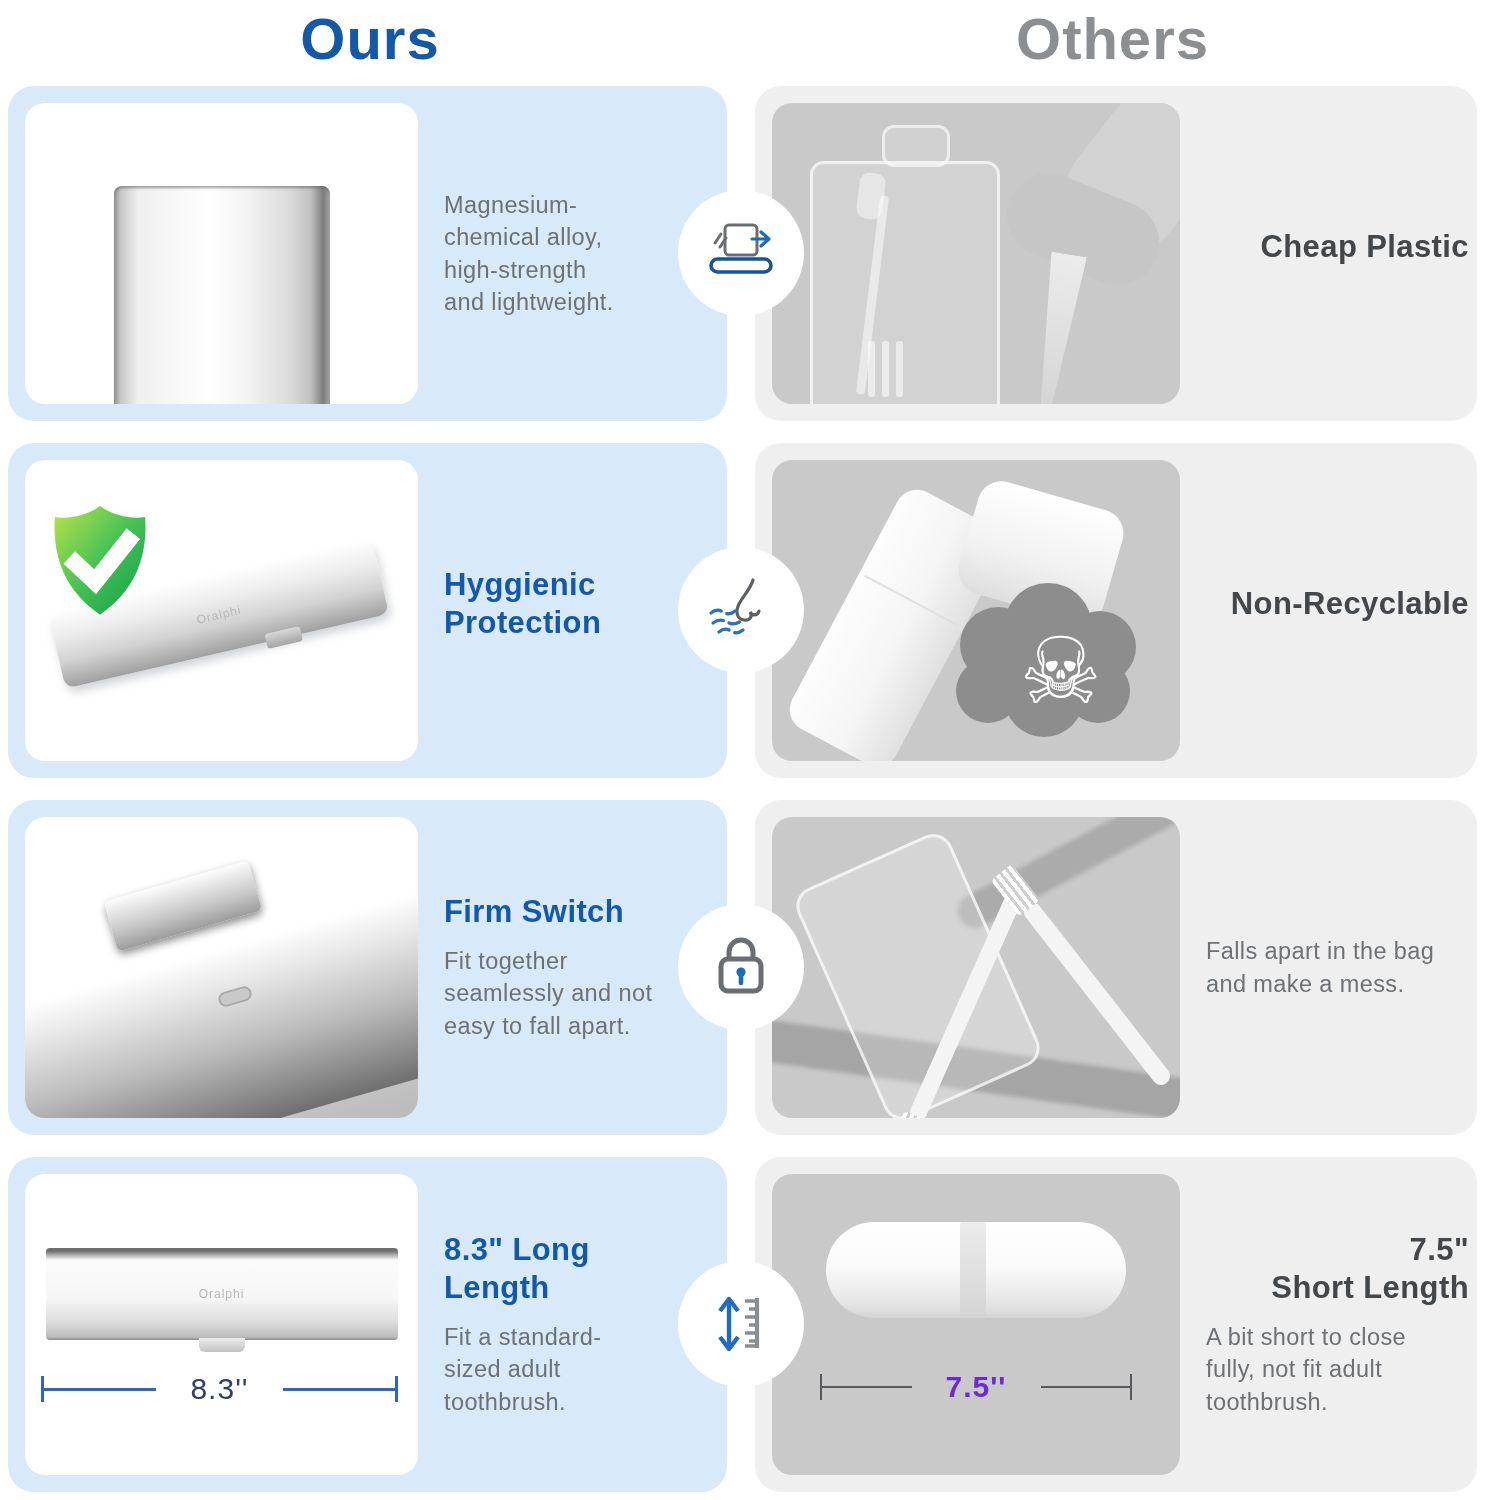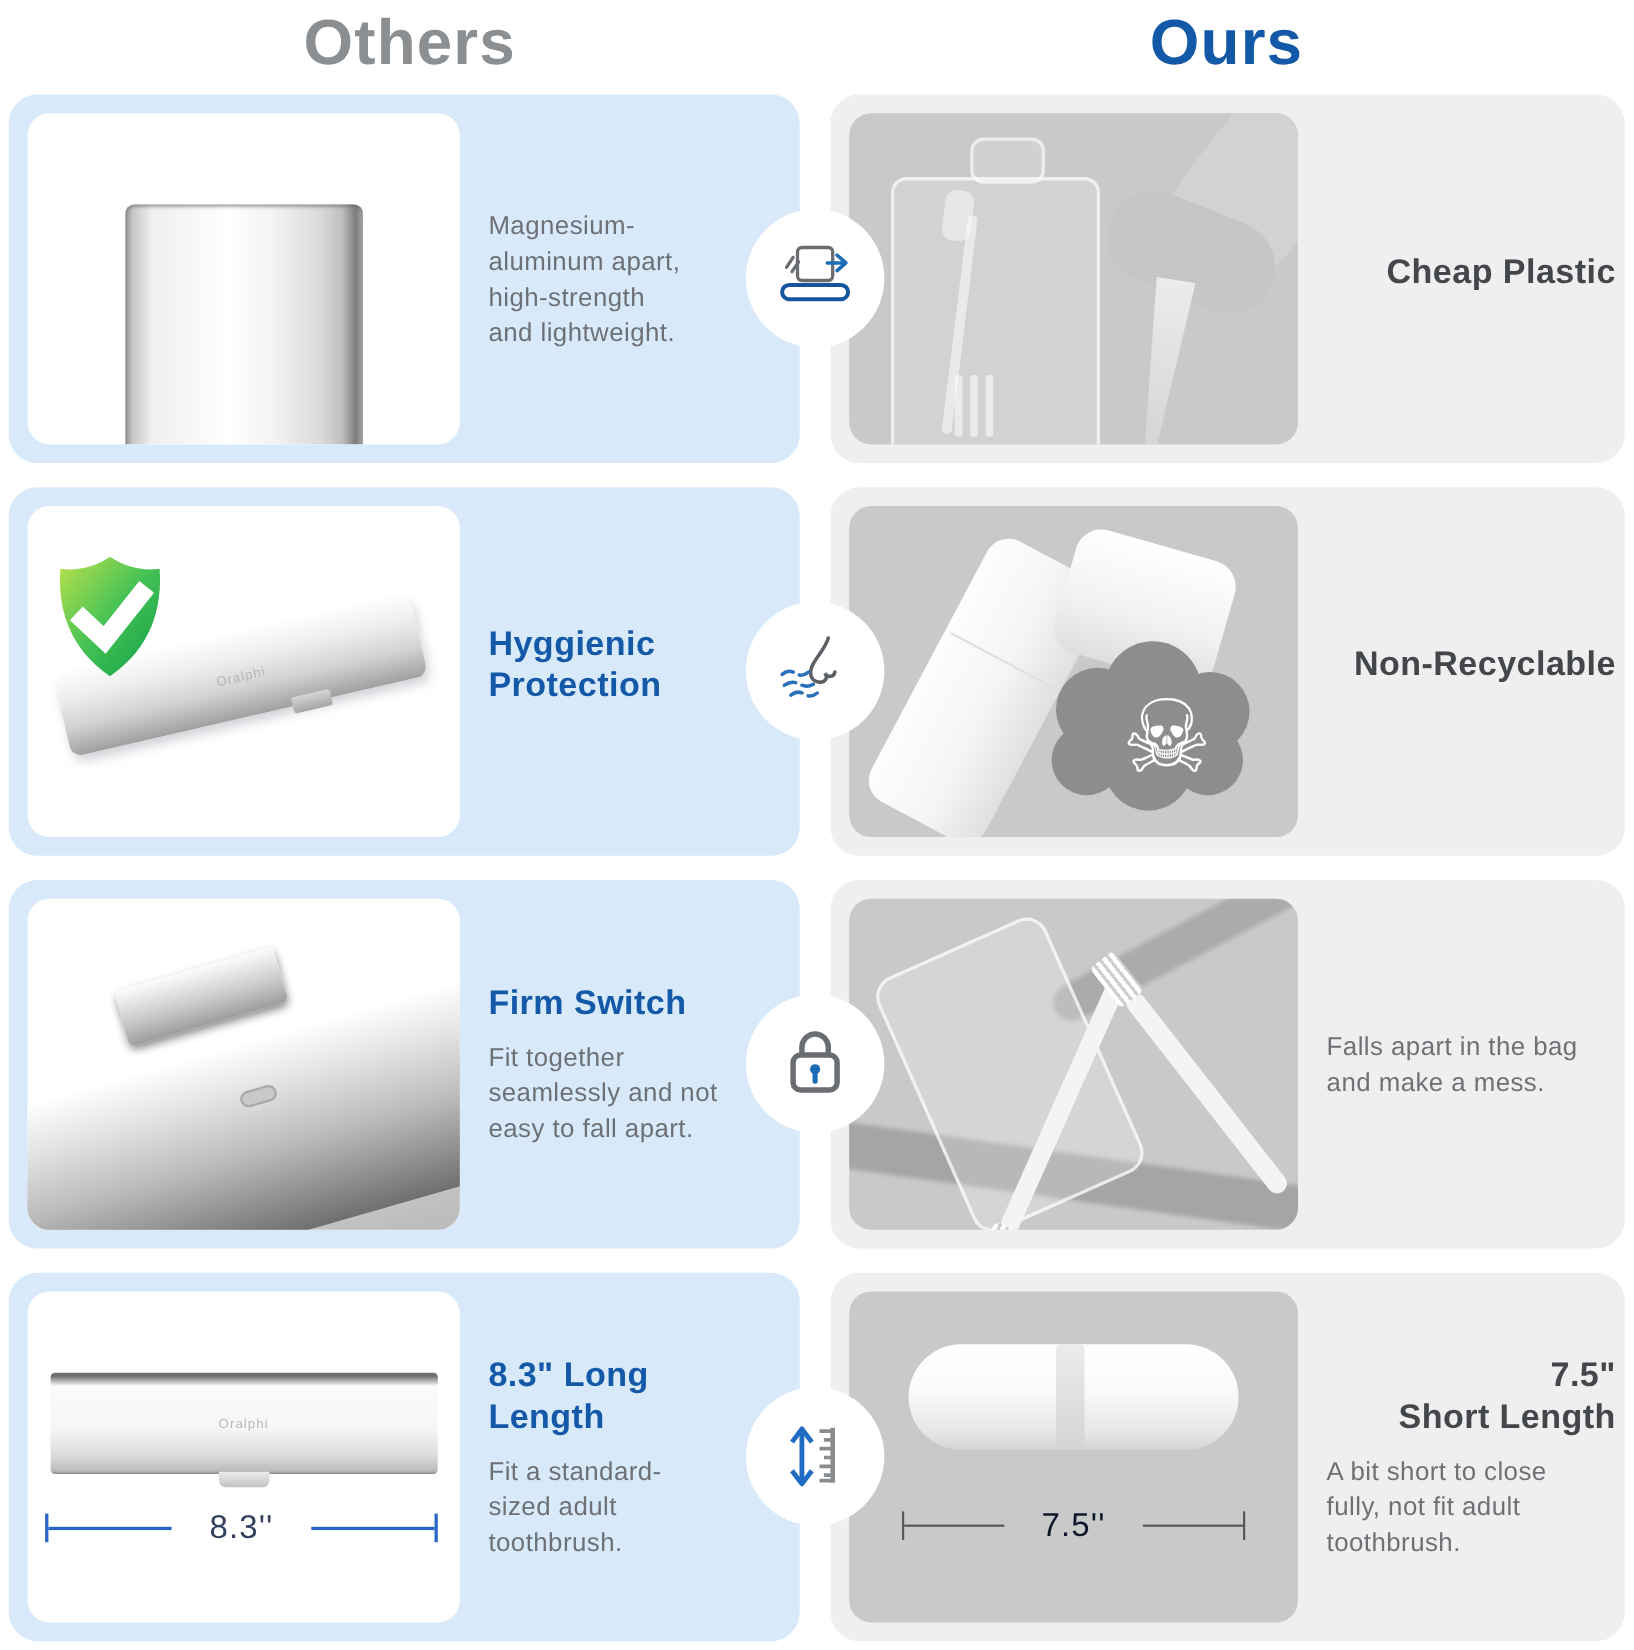--- a/index.html
+++ b/index.html
@@ -109,44 +109,44 @@
     border-radius:0 0 6px 6px;background:linear-gradient(#ececec,#c2c2c2);}
   .dim{position:absolute;display:flex;align-items:center;}
   .dim .tick{width:3px;height:26px;}
   .dim .line{flex:1;height:3px;}
   .dim .dim-label{font-size:30px;letter-spacing:1px;margin:0 34px;}
   .dim-blue .tick,.dim-blue .line{background:#2a65c8;}
   .dim-blue .dim-label{color:#33415e;}
   .dim-gray .tick,.dim-gray .line{background:#55585c;}
   .dim-gray .tick{width:2px;}
   .dim-gray .line{height:2px;}
-  .dim-gray .dim-label{color:#0f172a;}
+  .dim-gray .dim-label{color:#6d28d9;font-weight:bold;}
   .dim-ours{left:16px;right:20px;top:198px;}
   .dim-others{left:48px;right:48px;top:196px;}
   .pill{position:absolute;left:50%;transform:translateX(-50%);top:48px;width:300px;height:96px;border-radius:48px;
     background:linear-gradient(180deg,#ffffff 0%,#fafafa 45%,#e5e5e5 85%,#d4d4d4 100%);}
   .pillband{position:absolute;left:46%;top:48px;width:26px;height:96px;border-radius:4px;
     background:linear-gradient(180deg,#ececec,#d4d4d4);}
 </style>
 </head>
 <body>
 
 <div class="header">
+  <div class="h-col h-ours">Ours</div>
   <div class="h-col h-others">Others</div>
-  <div class="h-col h-ours">Ours</div>
 </div>
 
 <section class="row">
   <div class="card ours">
     <div class="media">
       <div class="slab"></div>
     </div>
     <div class="text">
       <p>Magnesium-
-aluminum apart,
+chemical alloy,
 high-strength
 and lightweight.</p>
     </div>
   </div>
   <div class="card others">
     <div class="media photo-cheap">
       <div class="ptab"></div>
       <div class="pcase"></div>
       <div class="pforkhead"></div>
       <div class="pfork"></div>

